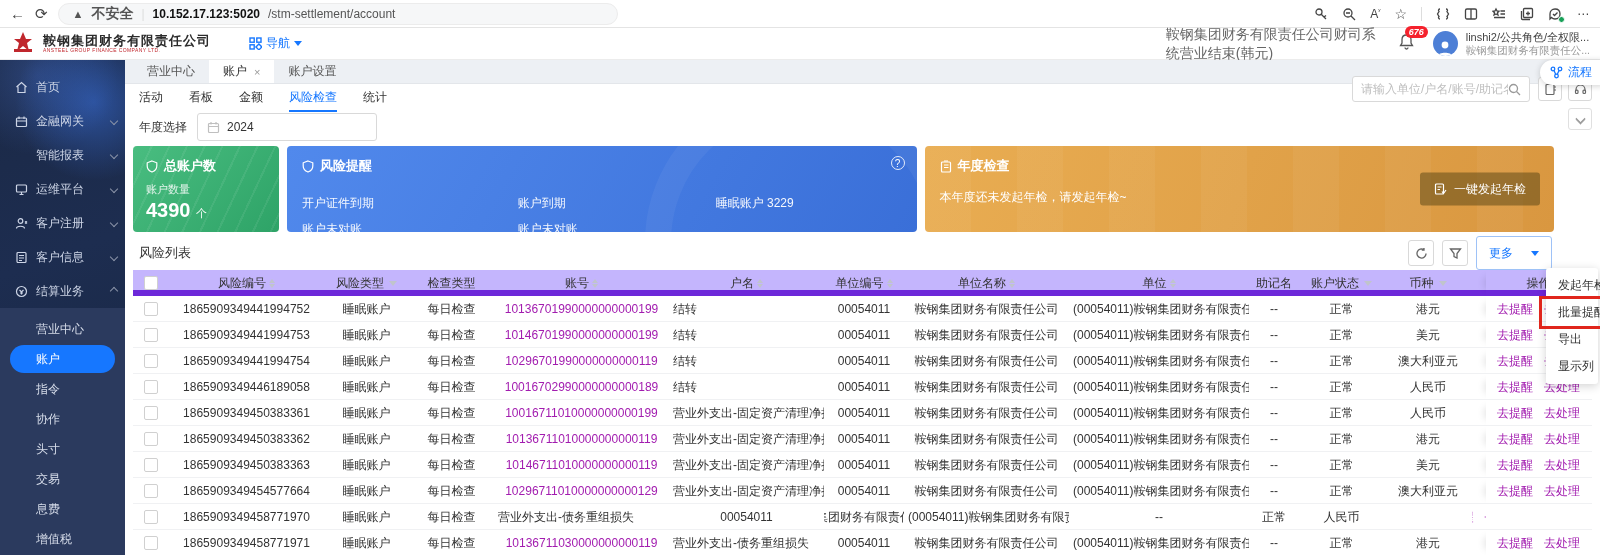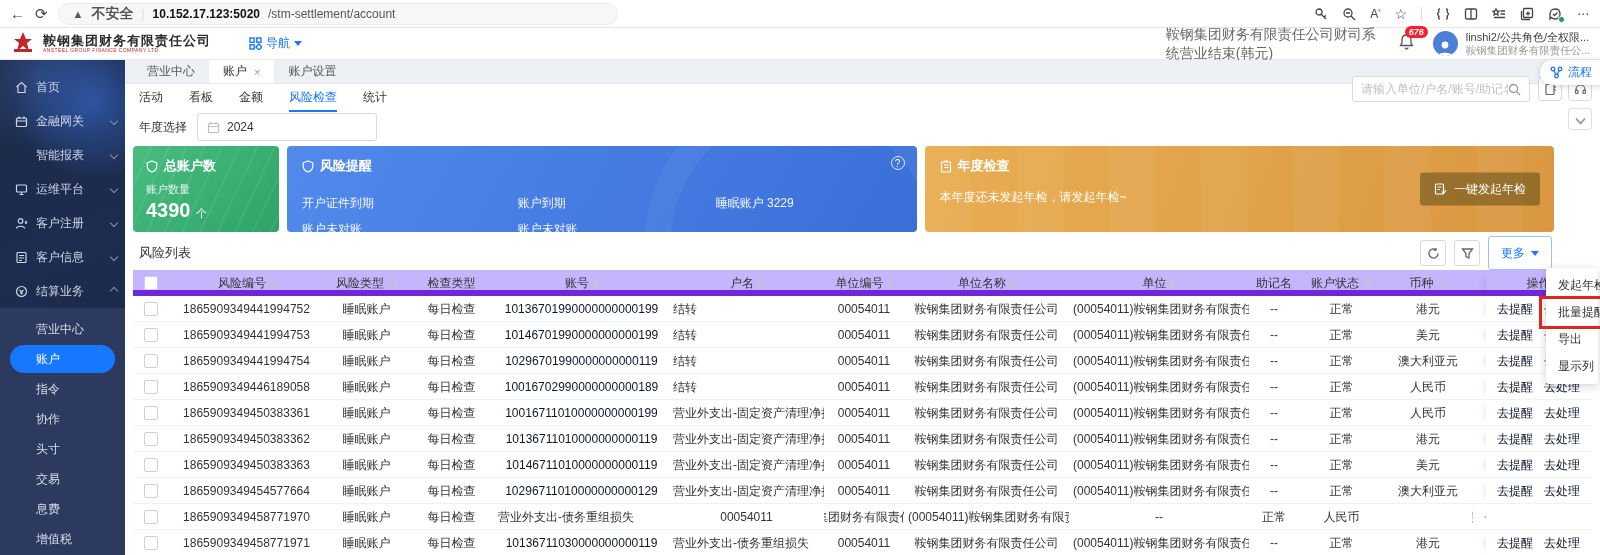--- a/index.html
+++ b/index.html
@@ -104,31 +104,31 @@
   .card.orange { flex:1; background:linear-gradient(110deg,#e9ad52,#d99740); padding:11px 15px; }
   .card.orange::after { content:""; position:absolute; inset:0; background:repeating-linear-gradient(90deg, rgba(255,255,255,.045) 0 46px, transparent 46px 92px); }
   .o-msg { margin-top:14px; font-size:12px; position:relative; z-index:1; }
   .o-btn { position:absolute; right:14px; top:50%; transform:translateY(-50%); background:rgba(96,74,24,.55); border-radius:3px; padding:8px 14px; display:flex; align-items:center; gap:7px; color:#fff; cursor:pointer; z-index:2; }
 
   
   .list-head { height:26px; display:flex; align-items:center; padding-left:6px; margin-bottom:4px; }
   .list-title { font-size:13px; color:#333; }
   .lh-right { margin-left:auto; display:flex; gap:8px; align-items:center; margin-right:40px; }
   .sqbtn { width:26px; height:26px; border:1px solid #d9d9d9; border-radius:3px; background:#fff; display:flex; align-items:center; justify-content:center; color:#666; cursor:pointer; }
-  .more-btn { height:26px; border:1px solid #9ec2f7; border-radius:3px; background:#fff; color:#1677ff; display:flex; align-items:center; gap:6px; padding:16px 12px; cursor:pointer; }
+  .more-btn { height:26px; border:1px solid #9ec2f7; border-radius:3px; background:#fff; color:#1677ff; display:flex; align-items:center; gap:18px; padding:16px 12px; cursor:pointer; }
   .more-btn .caret { width:0;height:0;border-left:4px solid transparent;border-right:4px solid transparent;border-top:5px solid #1677ff; }
 
   
   .grid { display:grid; grid-template-columns:36px 155px 85px 85px 175px 155px 80px 165px 180px 50px 85px 88px 14px 105px; align-items:center; }
   .thead { background:#c4b5fd; height:26px; border-bottom:6px solid #6d28d9; color:#333; }
   .hcell, .cell { text-align:center; white-space:nowrap; overflow:hidden; font-size:12px; display:flex; justify-content:center; align-items:center; gap:3px; height:26px; }
   .cell.left, .hcell.left { justify-content:flex-start; padding-left:4px; }
   .trow { height:26px; border-bottom:1px solid #f0f1f3; background:#fff; }
   .cb { width:14px; height:14px; border:1px solid #d0d0d0; border-radius:2px; background:#fff; cursor:pointer; }
-  .link { color:#0f172a; cursor:pointer; }
+  .link { color:#a21caf; cursor:pointer; }
   .sortic { display:inline-flex; flex-direction:column; gap:1px; }
   .sortic i { display:block; width:0; height:0; border-left:3.5px solid transparent; border-right:3.5px solid transparent; }
   .sortic .up { border-bottom:4px solid #c0c4cc; }
   .sortic .dn { border-top:4px solid #c0c4cc; }
   .fcaret { width:0; height:0; border-left:4px solid transparent; border-right:4px solid transparent; border-top:5px solid #c0c4cc; margin-left:2px; }
   .ops { box-shadow:-8px 0 8px -8px rgba(0,0,0,.18); height:100%; }
   .ops .link { margin:0 4px; }
 
   
   .dropdown { position:absolute; top:184px; right:2px; width:52px; background:#fff; border-radius:3px; box-shadow:0 2px 10px rgba(0,0,0,.18); padding:4px 0; z-index:20; }

